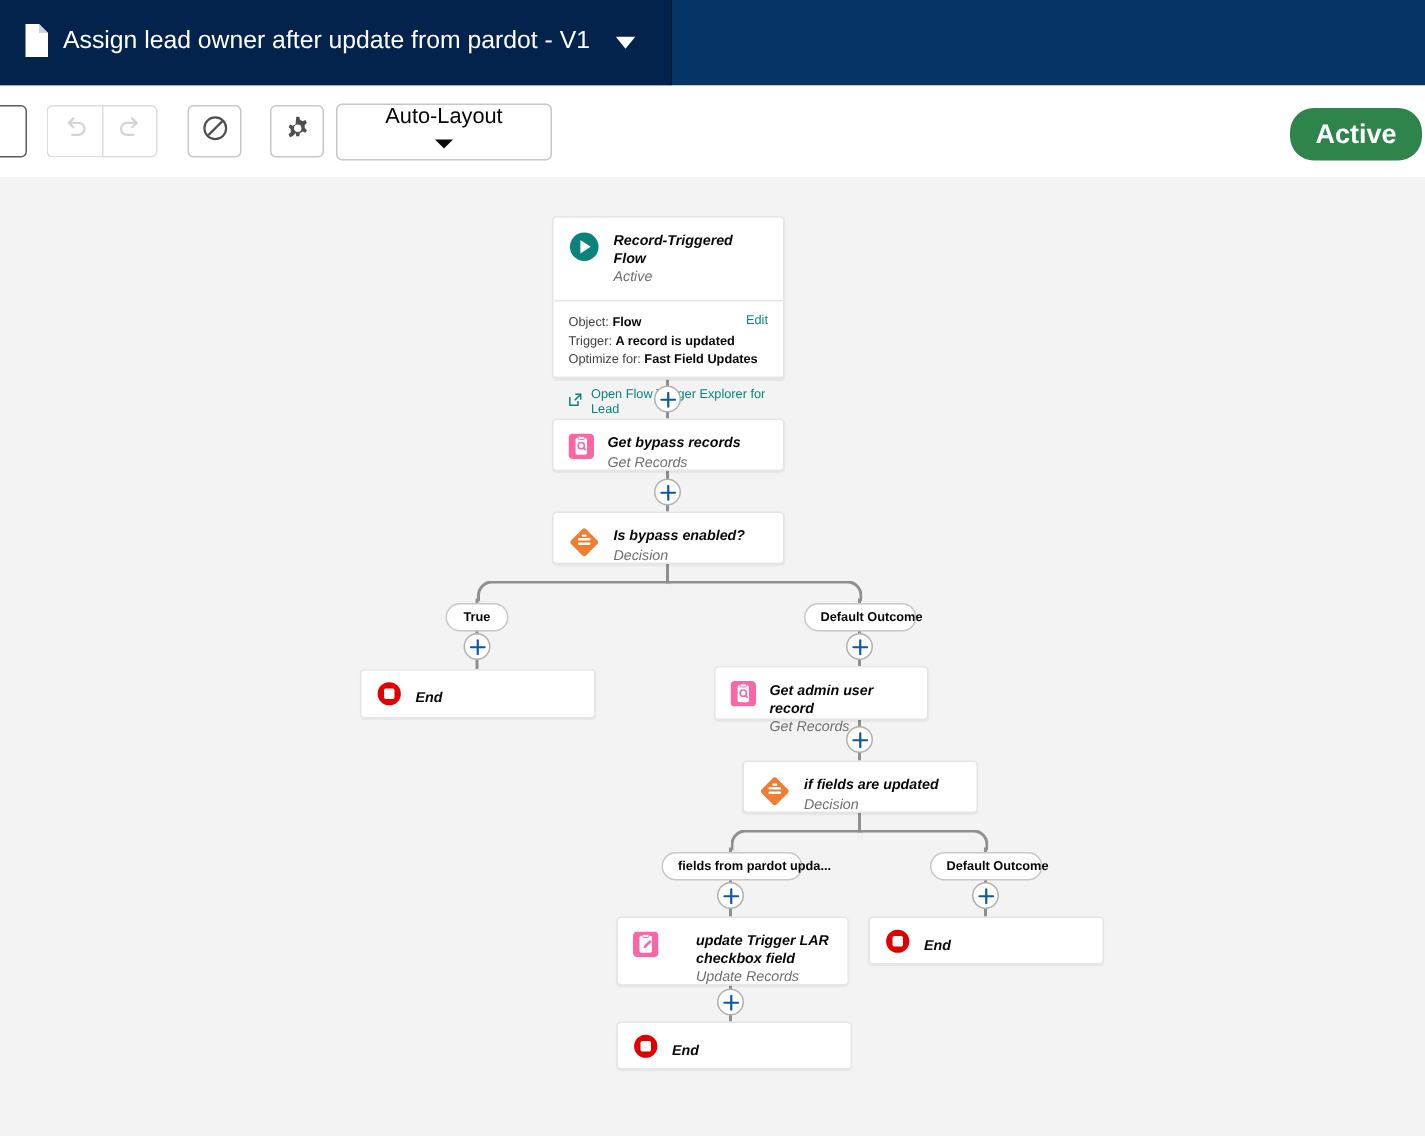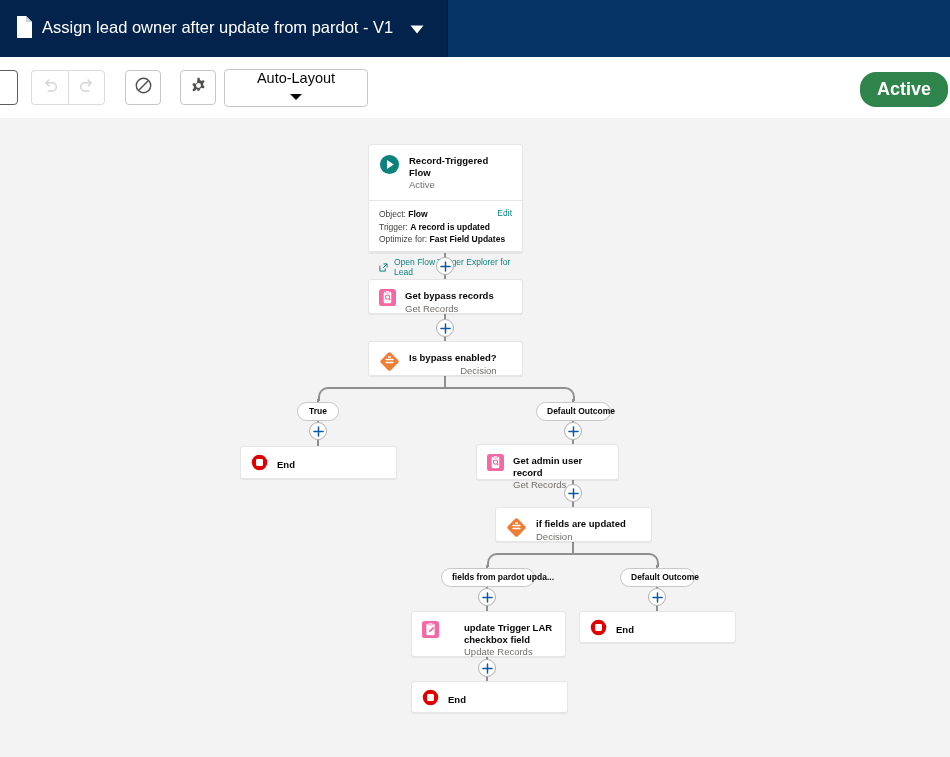--- a/index.html
+++ b/index.html
@@ -85,21 +85,21 @@
 
   
   .node{
     position:absolute;box-sizing:border-box;
     background:#ffffff;border:1px solid #e5e5e5;border-radius:3px;
     box-shadow:0 1px 1px rgba(0,0,0,.06);
     cursor:pointer;
   }
   .node-head{display:flex;align-items:flex-start;padding:9px 10px;}
   .node-icon{flex:0 0 auto;margin-right:9px;}
-  .node-text{min-width:0;padding-top:1px;}
+  .node-text{min-width:0;padding-top:1px;font-style:italic;}
   .node-title{
     font-size:9.5px;font-weight:bold;color:#080707;line-height:11.5px;
   }
   .node-sub{
     font-size:9.5px;color:#706e6b;line-height:12px;margin-top:1px;
   }
 
   
   #n-start{ left:368px;top:26px;width:155px;height:109px; }
   #start-body{
@@ -116,21 +116,21 @@
   #start-foot{
     border-top:1px solid #e5e5e5;padding:5px 10px;
     display:flex;align-items:center;
   }
   #start-foot-label{
     font-size:8.5px;color:#0b827c;margin-left:6px;cursor:pointer;
   }
 
   
   #n-getbypass{ left:368px;top:161px;width:155px;height:35px; }
-  #n-isbypass{  left:368px;top:223px;width:155px;height:35px;text-align:right; }
+  #n-isbypass{  left:368px;top:223px;width:155px;height:35px; }
   #n-end-true{  left:240px;top:328px;width:157px;height:33px; }
   #n-getadmin{  left:476px;top:326px;width:143px;height:36px; }
   #n-iffields{  left:495px;top:389px;width:157px;height:35px; }
   #n-update{    left:411px;top:493px;width:155px;height:46px; }
   #n-end-def{   left:579px;top:493px;width:157px;height:32px; }
   #n-end-bot{   left:411px;top:563px;width:157px;height:32px; }
 
   
   .vline{position:absolute;width:2px;background:#8f8f8f;}
   .elbow{position:absolute;border:2px solid #8f8f8f;}

